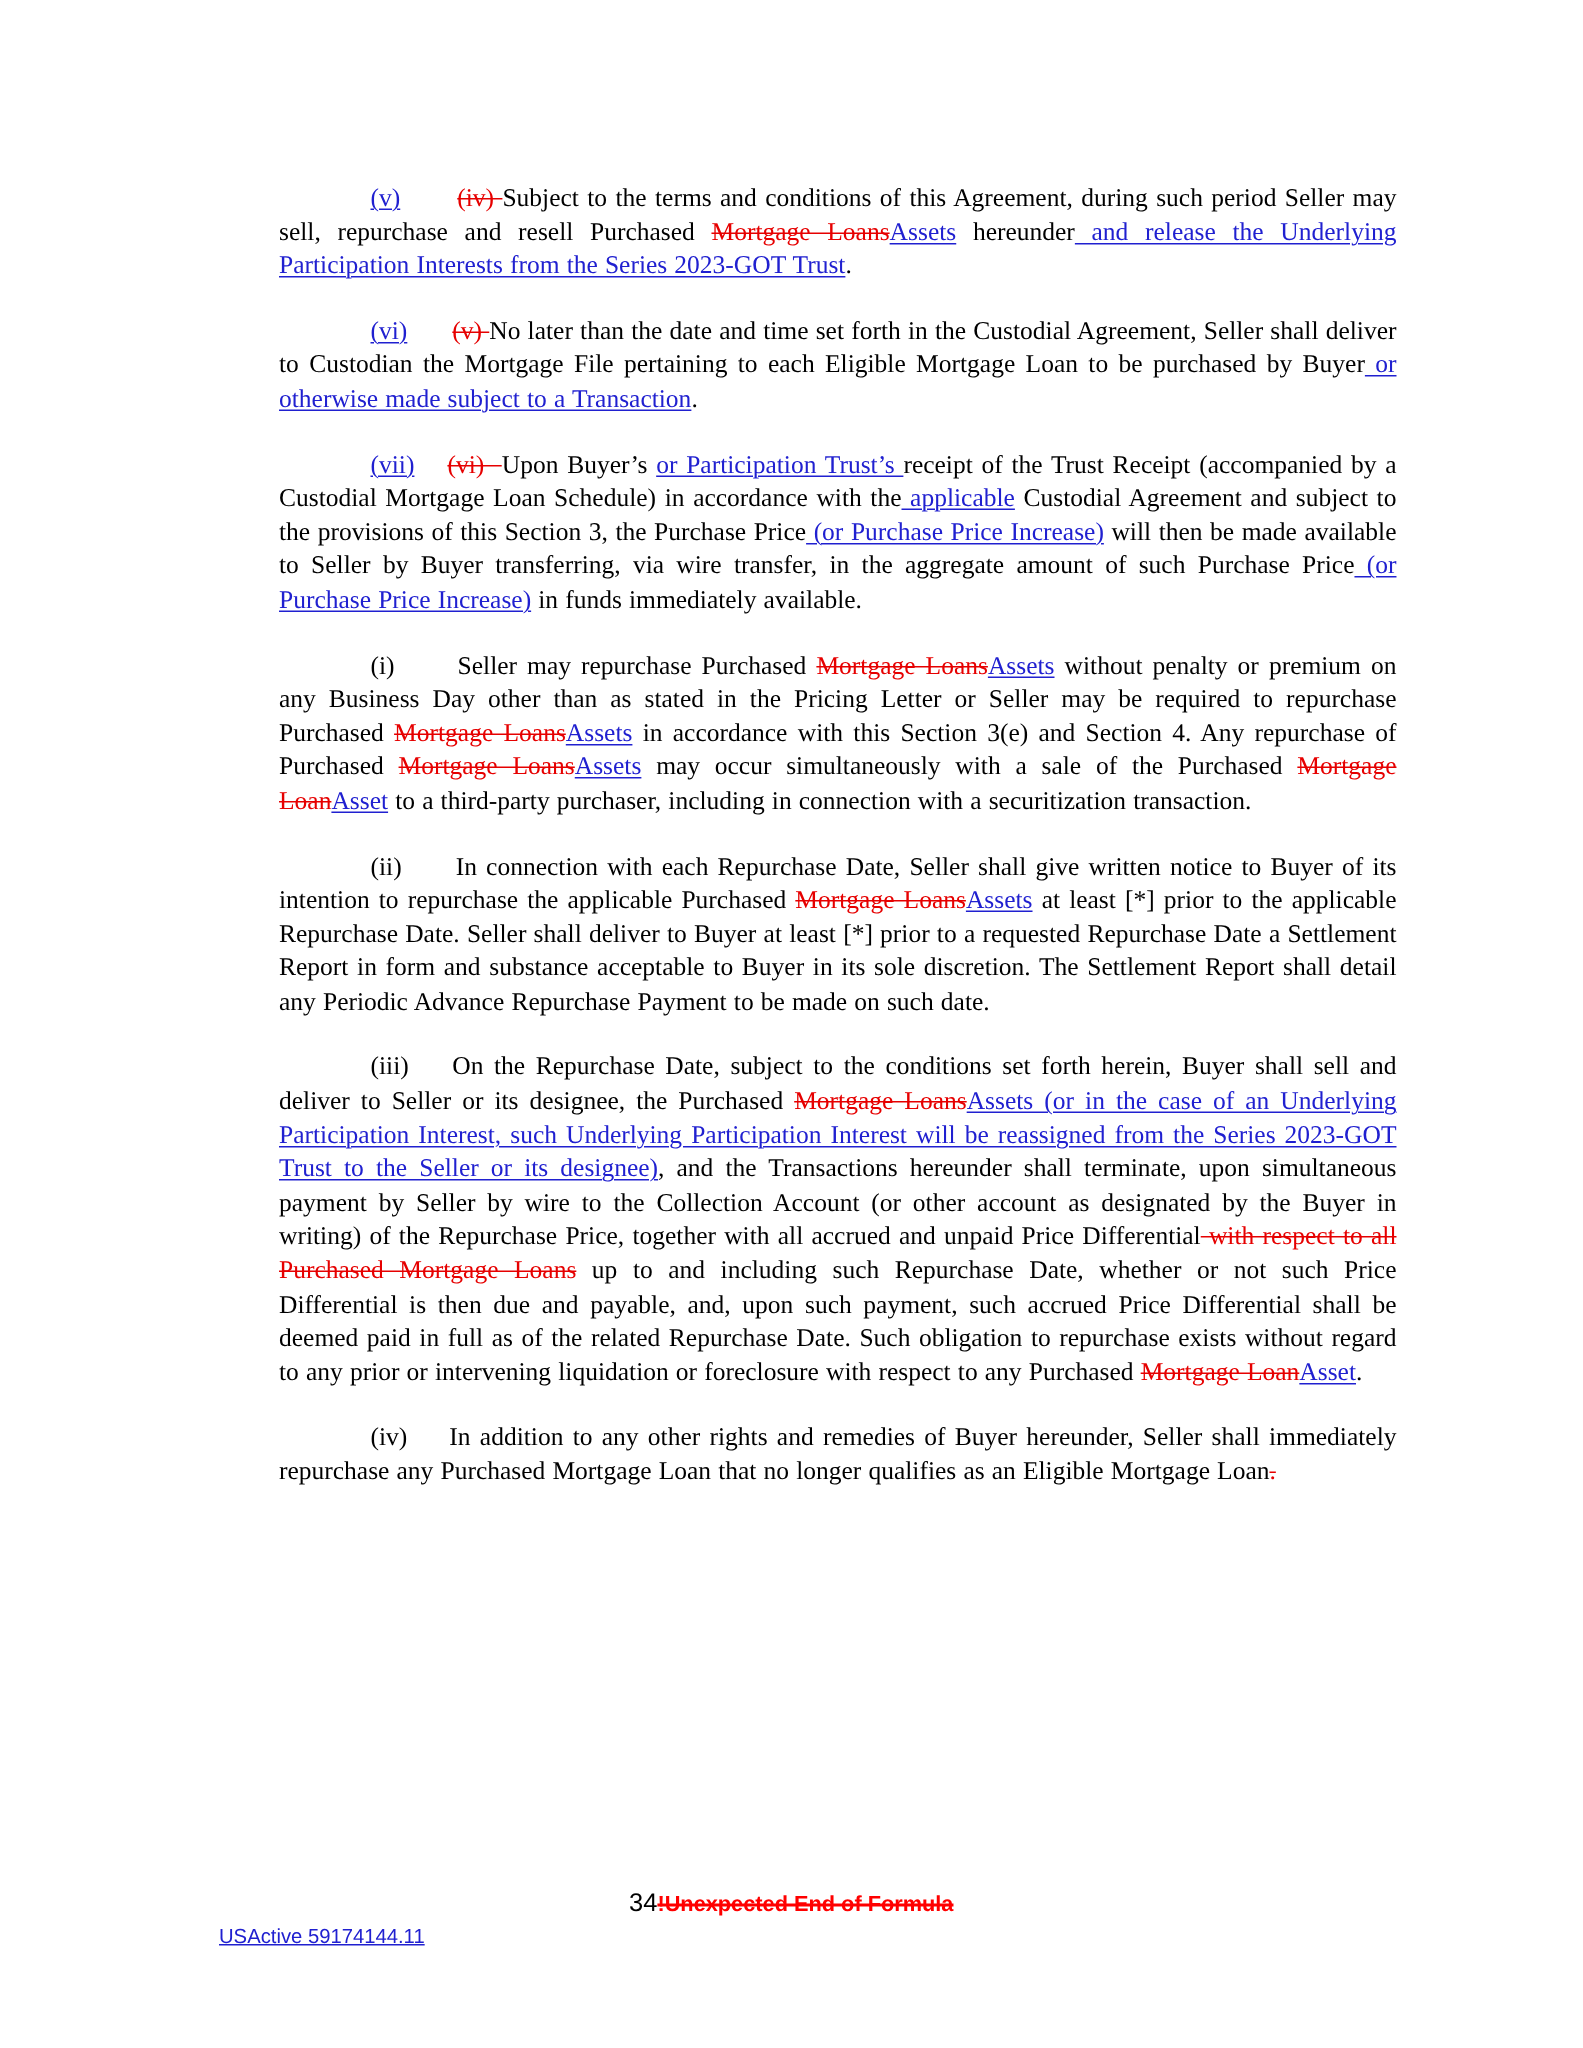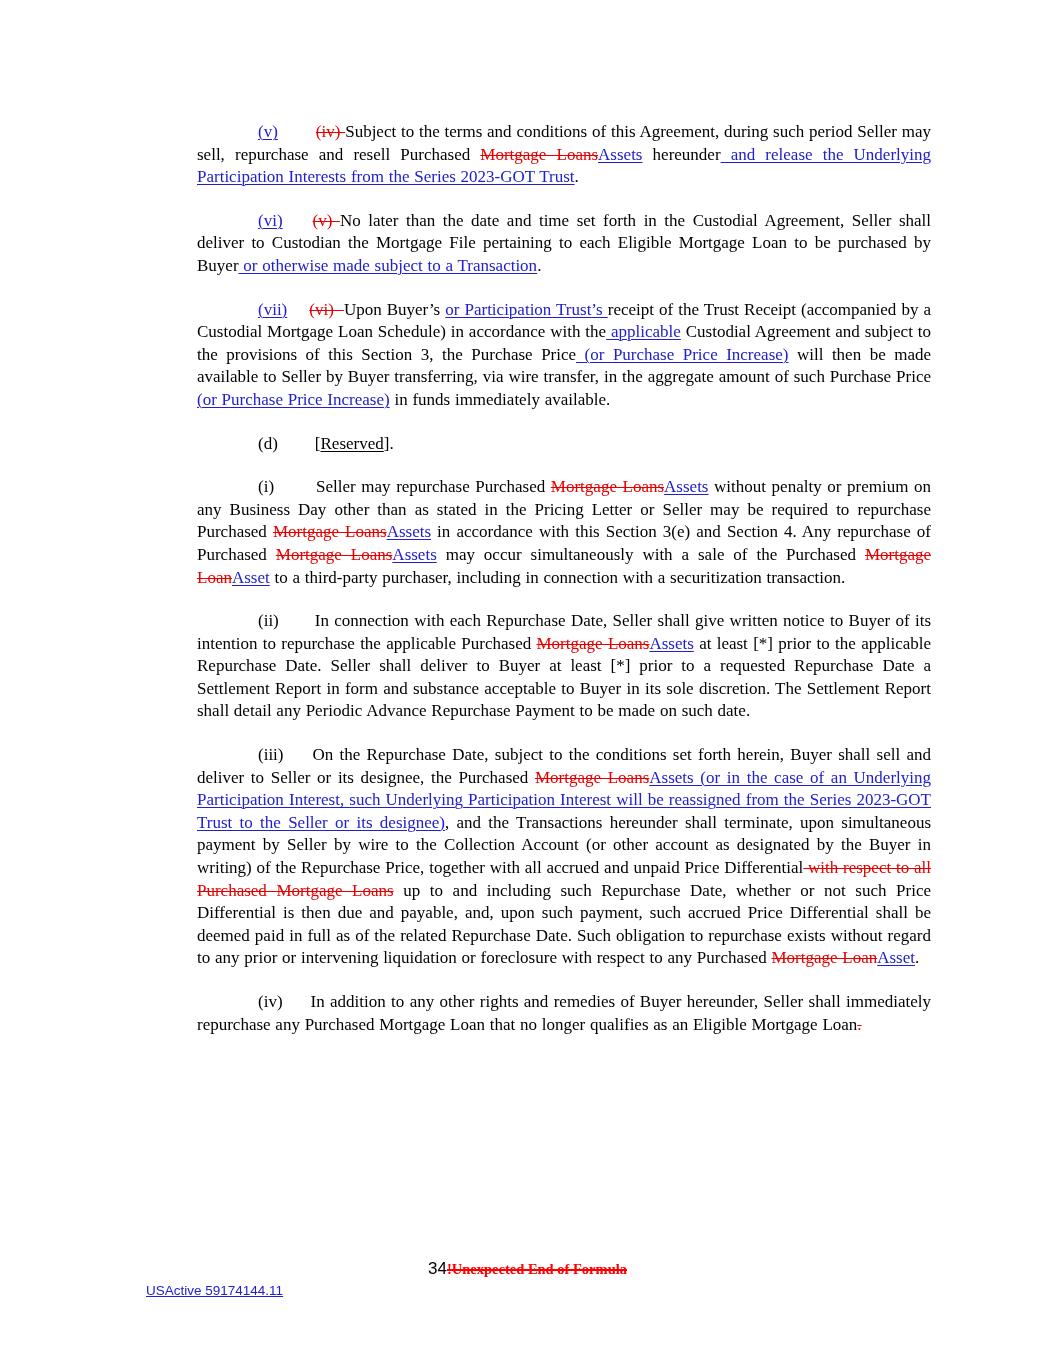--- a/index.html
+++ b/index.html
@@ -19,21 +19,21 @@
     inset: 0;
     background: #ffffff;
   }
   .content {
     position: absolute;
     left: 185px;
     top: 121px;
     width: 746px;
   }
   .para {
-    margin: 0 0 21px 12px;
+    margin: 0 0 21px 1px;
     text-align: justify;
     text-indent: 61px;
     font-size: 17px;
     line-height: 22.6px;
     color: #000000;
     word-spacing: 0.5px;
   }
   .para span.tab {
     display: inline-block;
     height: 1px;
@@ -62,21 +62,21 @@
     width: 100%;
     text-align: center;
     white-space: nowrap;
   }
   .page-num {
     font-family: Liberation Sans, sans-serif;
     font-size: 17px;
     color: #000000;
   }
   .err {
-    font-family: Liberation Serif, serif;
+    font-family: Liberation Sans, sans-serif;
     font-weight: bold;
     font-size: 14.5px;
     color: var(--err-color, #ff0000);
     text-decoration: line-through;
     text-decoration-thickness: 1.5px;
   }
   .docid {
     position: absolute;
     left: 123px;
     top: 1283px;
@@ -89,21 +89,20 @@
   }
 </style>
 </head>
 <body>
 
 <div class="page">
   <div class="content">
       <p class="para"><span class="ins">(v)</span><span class="tab" style="width: 38px;"></span><span class="del">(iv)&nbsp;</span><span class="txt">Subject to the terms and conditions of this Agreement, during such period Seller may sell, repurchase and resell Purchased </span><span class="del">Mortgage Loans</span><span class="ins">Assets</span><span class="txt"> hereunder</span><span class="ins"> and release the Underlying Participation Interests from the Series 2023-GOT Trust</span><span class="txt">.</span></p>
       <p class="para"><span class="ins">(vi)</span><span class="tab" style="width: 30px;"></span><span class="del">(v)&nbsp;</span><span class="txt">No later than the date and time set forth in the Custodial Agreement, Seller shall deliver to Custodian the Mortgage File pertaining to each Eligible Mortgage Loan to be purchased by Buyer</span><span class="ins"> or otherwise made subject to a Transaction</span><span class="txt">.</span></p>
       <p class="para"><span class="ins">(vii)</span><span class="tab" style="width: 22px;"></span><span class="del">(vi)&nbsp;&nbsp;</span><span class="txt">Upon Buyer’s </span><span class="ins">or Participation Trust’s </span><span class="txt">receipt of the Trust Receipt (accompanied by a Custodial Mortgage Loan Schedule) in accordance with the</span><span class="ins"> applicable</span><span class="txt"> Custodial Agreement and subject to the provisions of this Section 3, the Purchase Price</span><span class="ins"> (or Purchase Price Increase)</span><span class="txt"> will then be made available to Seller by Buyer transferring, via wire transfer, in the aggregate amount of such Purchase Price</span><span class="ins"> (or Purchase Price Increase)</span><span class="txt"> in funds immediately available.</span></p>
-      <p class="para"><span class="txt">(d)</span><span class="tab" style="width: 37px;"></span><span class="txt">[</span><span class="u">Reserved</span><span class="txt">].</span></p>
       <p class="para"><span class="txt">(i)</span><span class="tab" style="width: 42px;"></span><span class="txt">Seller may repurchase Purchased </span><span class="del">Mortgage Loans</span><span class="ins">Assets</span><span class="txt"> without penalty or premium on any Business Day other than as stated in the Pricing Letter or Seller may be required to repurchase Purchased </span><span class="del">Mortgage Loans</span><span class="ins">Assets</span><span class="txt"> in accordance with this Section 3(e) and Section 4.  Any repurchase of Purchased </span><span class="del">Mortgage Loans</span><span class="ins">Assets</span><span class="txt"> may occur simultaneously with a sale of the Purchased </span><span class="del">Mortgage Loan</span><span class="ins">Asset</span><span class="txt"> to a third-party purchaser, including in connection with a securitization transaction.</span></p>
       <p class="para"><span class="txt">(ii)</span><span class="tab" style="width: 36px;"></span><span class="txt">In connection with each Repurchase Date, Seller shall give written notice to Buyer of its intention to repurchase the applicable Purchased </span><span class="del">Mortgage Loans</span><span class="ins">Assets</span><span class="txt"> at least [*] prior to the applicable Repurchase Date. Seller shall deliver to Buyer at least [*] prior to a requested Repurchase Date a Settlement Report in form and substance acceptable to Buyer in its sole discretion.  The Settlement Report shall detail any Periodic Advance Repurchase Payment to be made on such date.</span></p>
       <p class="para"><span class="txt">(iii)</span><span class="tab" style="width: 29px;"></span><span class="txt">On the Repurchase Date, subject to the conditions set forth herein, Buyer shall sell and deliver to Seller or its designee, the Purchased </span><span class="del">Mortgage Loans</span><span class="ins">Assets (or in the case of an Underlying Participation Interest, such Underlying Participation Interest will be reassigned from the Series 2023-GOT Trust to the Seller or its designee)</span><span class="txt">, and the Transactions hereunder shall terminate, upon simultaneous payment by Seller by wire to the Collection Account (or other account as designated by the Buyer in writing) of the Repurchase Price, together with all accrued and unpaid Price Differential</span><span class="del"> with respect to all Purchased Mortgage Loans</span><span class="txt"> up to and including such Repurchase Date, whether or not such Price Differential is then due and payable, and, upon such payment, such accrued Price Differential shall be deemed paid in full as of the related Repurchase Date.  Such obligation to repurchase exists without regard to any prior or intervening liquidation or foreclosure with respect to any Purchased </span><span class="del">Mortgage Loan</span><span class="ins">Asset</span><span class="txt">.</span></p>
       <p class="para"><span class="txt">(iv)</span><span class="tab" style="width: 28px;"></span><span class="txt">In addition to any other rights and remedies of Buyer hereunder, Seller shall immediately repurchase any Purchased Mortgage Loan that no longer qualifies as an Eligible Mortgage Loan</span><span class="del">.</span></p>
     </div>
 
   <div class="footer-line"><span class="page-num">34</span><span class="err">!Unexpected End of Formula</span></div>
 
   <a class="docid">USActive 59174144.11</a>
 </div>

